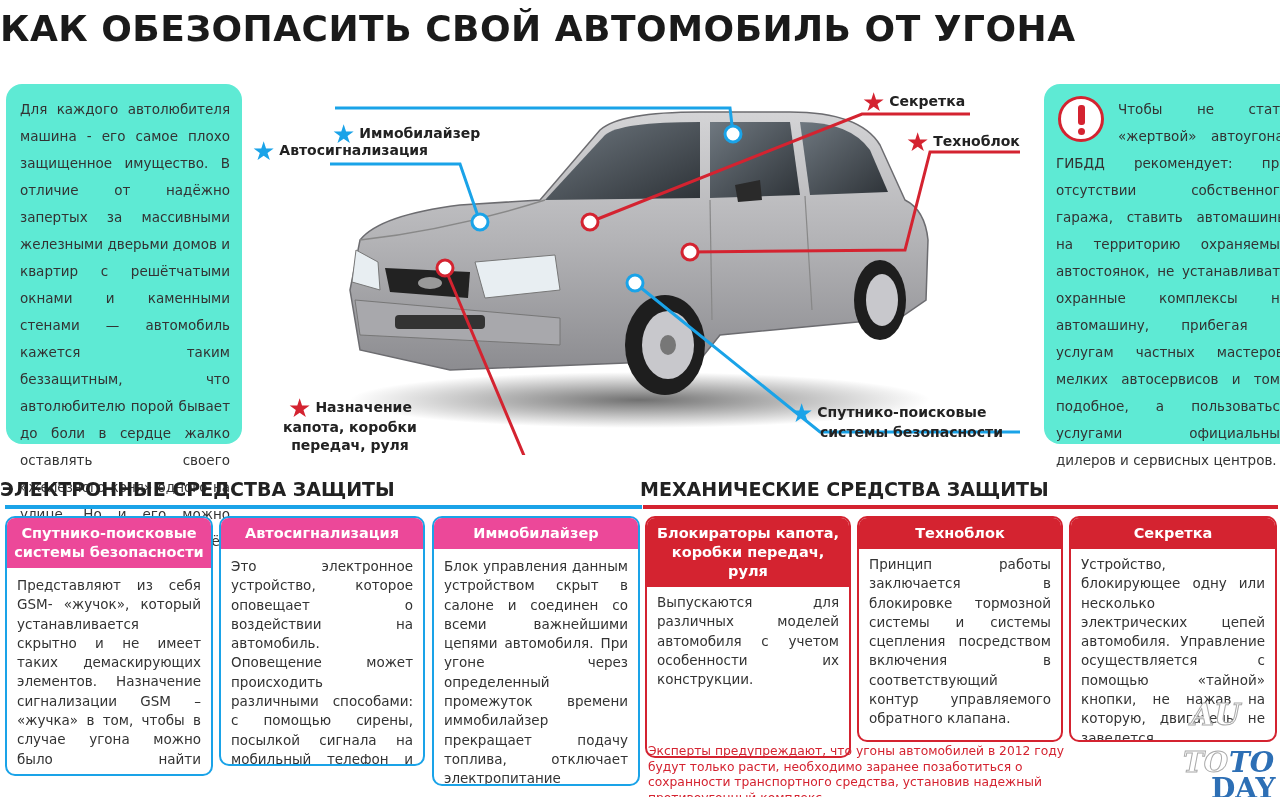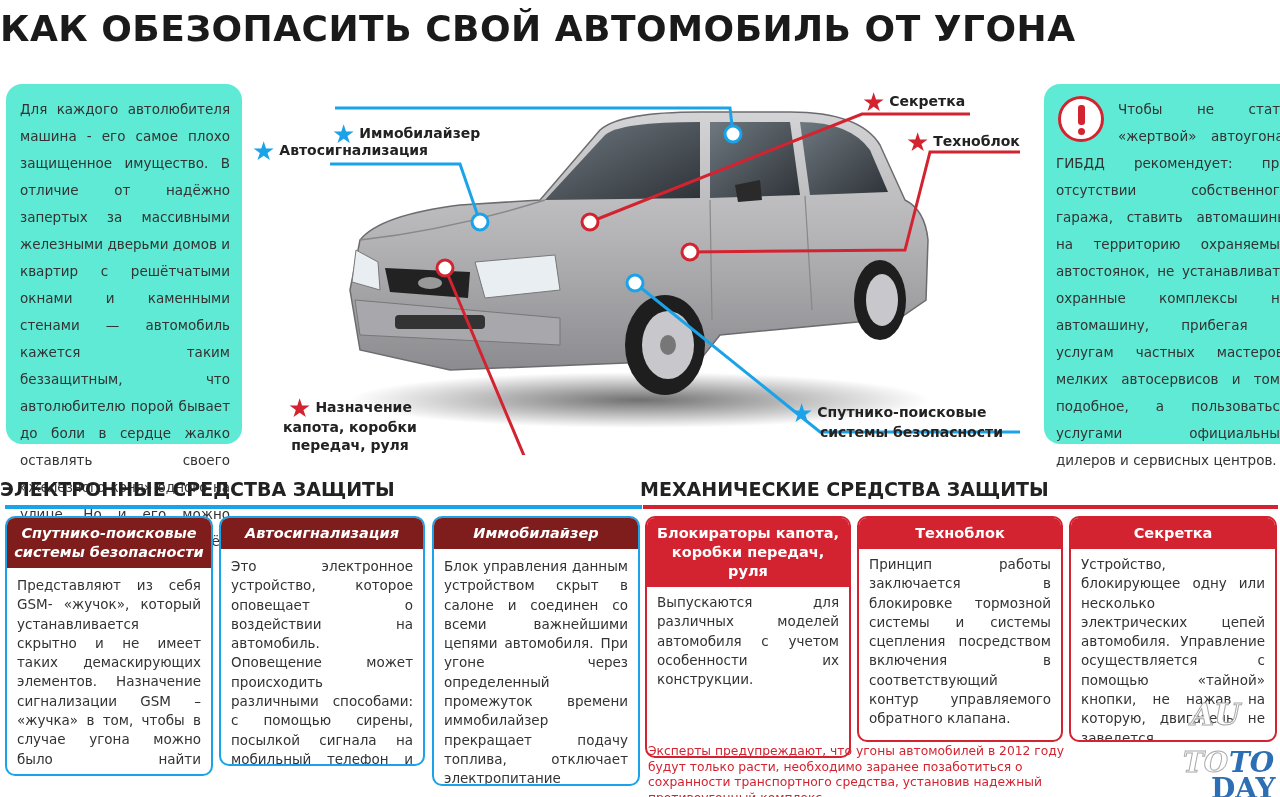--- a/index.html
+++ b/index.html
@@ -18,21 +18,21 @@
   .star { font-size: 26px; line-height: 20px; vertical-align: middle; margin-right: 4px; }
   .star.blue { color: #1aa3e8; }
   .star.red { color: #d42330; }
 
   .section-head { position: absolute; top: 478px; font-weight: bold; font-size: 19px; color: #222; }
   .section-line { position: absolute; height: 4px; }
   .card { position: absolute; top: 516px; border-radius: 10px; border: 2px solid; background: #fff; overflow: hidden; }
   .card .card-head { color: #fff; font-weight: bold; font-size: 14.5px; text-align: center; line-height: 19px; padding: 6px 4px 6px 4px; }
   .card .card-body { font-size: 13.5px; line-height: 19.3px; color: #333; text-align: justify; padding: 6px 10px 6px 10px; }
   .card.blue { border-color: #1aa3e8; }
-  .card.blue .card-head { background: #7f1d1d; font-style: italic; }
+  .card.blue .card-head { background: #ec4899; }
   .card.red { border-color: #d42330; }
   .card.red .card-head { background: #d42330; }
   .card.blue .card-body { border-top: 2px solid #fff; }
 
   .footnote { position: absolute; left: 648px; top: 744px; width: 420px; font-size: 12.3px; line-height: 15.5px; color: #d42330; }
   .watermark { position: absolute; left: 1181px; top: 697px; width: 105px; height: 100px; }
   .wm-au { position: absolute; left: 10px; top: 0; font-family: "DejaVu Serif", serif; font-size: 30px; font-weight: bold; color: #ffffff; -webkit-text-stroke: 1px #aaa; font-style: italic; }
   .wm-to1 { position: absolute; left: 2px; top: 52px; font-family: "DejaVu Serif", serif; font-size: 28px; font-weight: bold; font-style: italic; color: #fff; -webkit-text-stroke: 1px #aaa; line-height: 28px; }
   .wm-to2 { position: absolute; left: 48px; top: 52px; font-family: "DejaVu Serif", serif; font-size: 28px; font-weight: bold; font-style: italic; color: #2d6fb5; line-height: 28px; }
   .wm-day { position: absolute; left: 30px; top: 78px; font-family: "DejaVu Serif", serif; font-size: 28px; font-weight: bold; color: #2d6fb5; line-height: 28px; }

